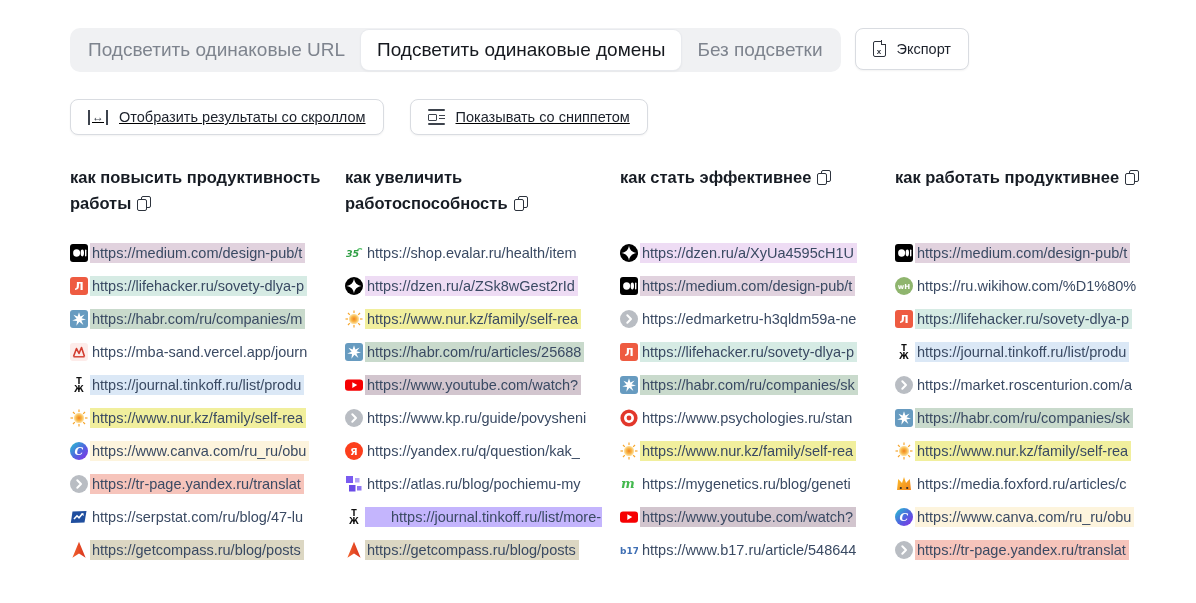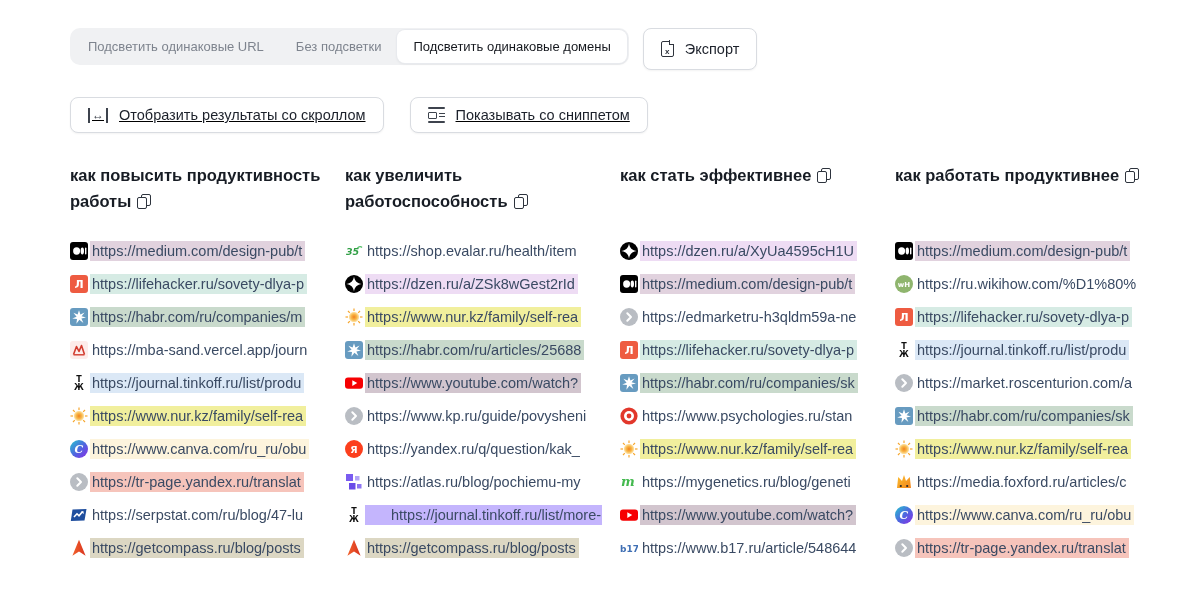--- a/index.html
+++ b/index.html
@@ -3,21 +3,21 @@
 <meta charset="utf-8">
 <style>
   * { box-sizing: border-box; margin: 0; padding: 0; }
   html,body { width:1196px; height:603px; background:#fff; overflow:hidden;
     font-family:"Liberation Sans", sans-serif; }
   .page { position:relative; width:1196px; height:603px; padding:28px 0 0 70px; }
 
   
   .row1 { display:flex; align-items:flex-start; gap:14px; }
   .segmented { display:inline-flex; background:#f0f1f3; border-radius:10px; padding:2px; }
-  .seg { border:0; background:transparent; font-family:inherit; font-size:13px;
+  .seg { border:0; background:transparent; font-family:inherit; font-size:19px;
     color:#7e848e; padding:9px 16px; border-radius:8px; cursor:pointer; white-space:nowrap; }
   .seg.active { background:#fff; color:#15181e; box-shadow:0 0 0 1px #e8eaee, 0 1px 3px rgba(0,0,0,.08); }
 
   .btn { display:inline-flex; align-items:center; gap:11px; background:#fff;
     border:1px solid #d9dce1; border-radius:8px; padding:9px 17px; font-family:inherit;
     font-size:14.5px; color:#1c212b; cursor:pointer; box-shadow:0 1px 2px rgba(0,0,0,.05); }
   .btn.export { height:42px; }
 
   
   .doc-icon { position:relative; width:13px; height:16px; border:1.6px solid #2e333c;
@@ -56,22 +56,22 @@
     padding:2px 3px 2px 2px; cursor:pointer; }
 </style>
 </head>
 <body>
 
 <div class="page">
 
   <div class="row1">
     <div class="segmented">
       <button class="seg">Подсветить одинаковые URL</button>
+      <button class="seg active">Подсветить одинаковые домены</button>
       <button class="seg">Без подсветки</button>
-      <button class="seg active">Подсветить одинаковые домены</button>
     </div>
     <button class="btn export">
       <span class="doc-icon">
           <i>x</i>
         </span>
       <span>Экспорт</span>
     </button>
   </div>
 
   <div class="row2">

